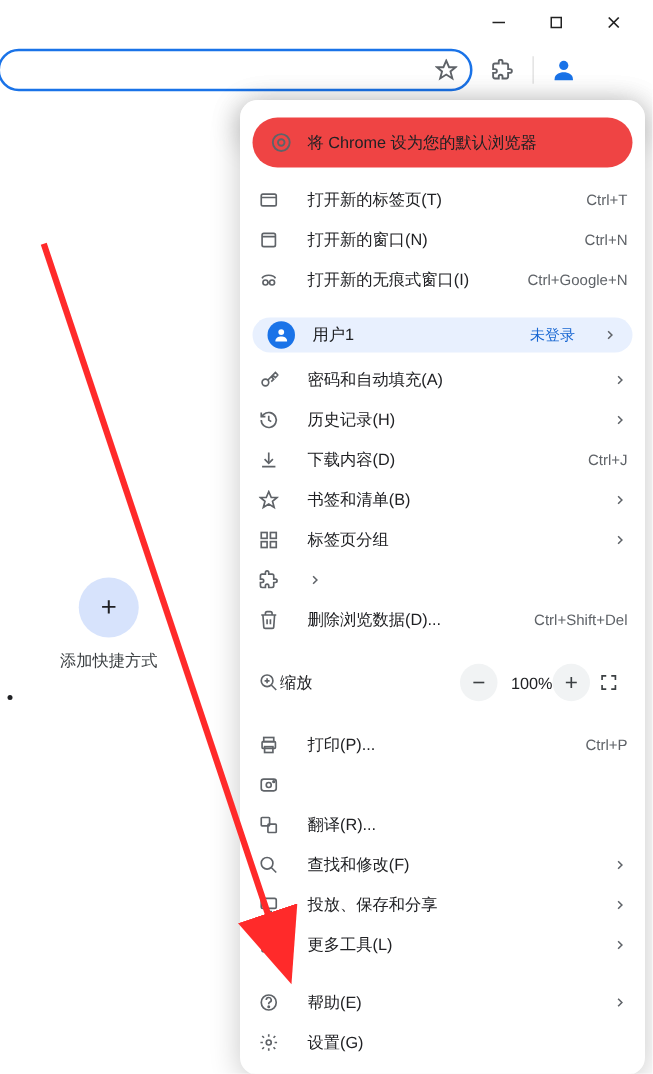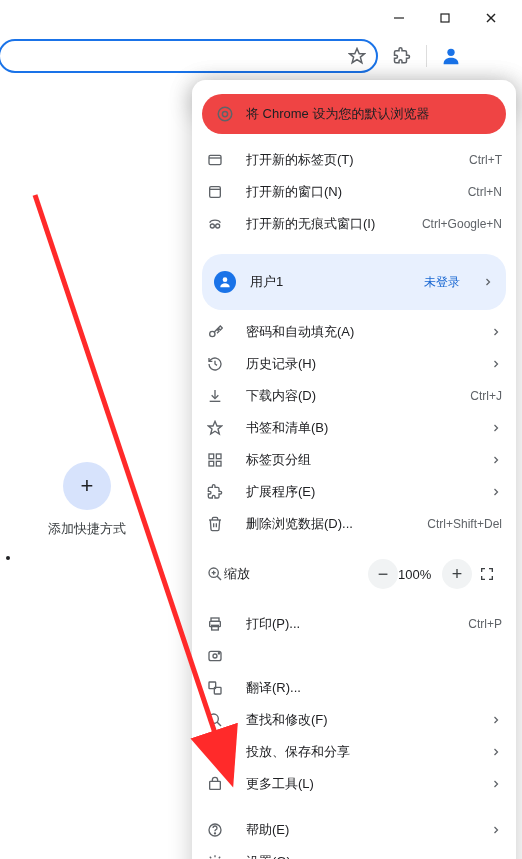--- a/index.html
+++ b/index.html
@@ -36,32 +36,32 @@
   .menu-chip .label { font-size: 13px; color:#202124; }
 
   .menu-row { height: 32px; display:flex; align-items:center; padding: 0 14px; gap: 22px; font-size: 13px; color:#202124; }
   .menu-row .icon { width: 18px; display:flex; align-items:center; justify-content:center; color:#5f6368; flex-shrink:0;}
   .menu-row .label { flex: 1; white-space: nowrap; }
   .menu-row .accel { color:#5f6368; font-size: 12px; }
   .menu-row .chev { color:#5f6368; }
 
   .menu-sep-gap { height: 14px; }
 
-  .profile-row { margin: 0 10px; height: 56px; background:#e8f0fe; border-radius: 20px; display:flex; align-items:center; padding:0 12px; gap:14px;}
+  .profile-row { margin: 0 10px; height: 28px; background:#e8f0fe; border-radius: 20px; display:flex; align-items:center; padding:0 12px; gap:14px;}
   .profile-row .pficon { width:22px;height:22px;border-radius:50%;background:#1a73e8;display:flex;align-items:center;justify-content:center;}
   .profile-row .pficon svg { fill:#fff; }
   .profile-row .pname { flex:1; font-size:13px; color:#202124;}
   .profile-row .pstatus { font-size:12px; color:#1967d2;}
   .profile-row .chev { color:#5f6368; margin-left:8px;}
 
   .zoom-row { height: 40px; display:flex; align-items:center; padding: 0 14px; font-size: 13px; color:#202124;}
   .zoom-row .icon { width:18px; display:flex; justify-content:center; color:#5f6368;}
   .zoom-row .zlabel { flex:1; }
   .zoom-row .zbtn { width:30px;height:30px;border-radius:50%;background:#f1f3f4;display:flex;align-items:center;justify-content:center;font-size:18px;color:#3c4043;}
-  .zoom-row .zval { width:44px; text-align:left; font-size:13px;}
+  .zoom-row .zval { width:44px; text-align:right; font-size:13px;}
   .zoom-row .zfs { width:30px;height:30px;border-radius:6px;display:flex;align-items:center;justify-content:center;color:#3c4043;}
 
   svg { display:block; }
 </style>
 </head>
 <body>
 
 <div class="titlebar">
   <div class="win-btn">
     <svg viewBox="0 0 12 12">
@@ -250,21 +250,20 @@
           <polyline points="9 6 15 12 9 18"></polyline>
         </svg>
       </span>
   </div>
   <div class="menu-row">
     <span class="icon">
         <svg width="16" height="16" viewBox="0 0 24 24" fill="none" stroke="#5f6368" stroke-width="2">
           <path d="M20 11h-2V7a2 2 0 0 0-2-2h-4V3a2 2 0 1 0-4 0v2H4a2 2 0 0 0-2 2v4h2a2 2 0 1 1 0 4H2v4a2 2 0 0 0 2 2h4v-2a2 2 0 1 1 4 0v2h4a2 2 0 0 0 2-2v-4h2a2 2 0 1 0 0-4z"></path>
         </svg>
       </span>
-    <span class="label">扩展程序(E)</span>
     <span class="chev">
         <svg width="12" height="12" viewBox="0 0 24 24" fill="none" stroke="#5f6368" stroke-width="2.5">
           <polyline points="9 6 15 12 9 18"></polyline>
         </svg>
       </span>
   </div>
   <div class="menu-row">
     <span class="icon">
         <svg width="16" height="16" viewBox="0 0 24 24" fill="none" stroke="#5f6368" stroke-width="2">
           <polyline points="3 6 5 6 21 6"></polyline>

